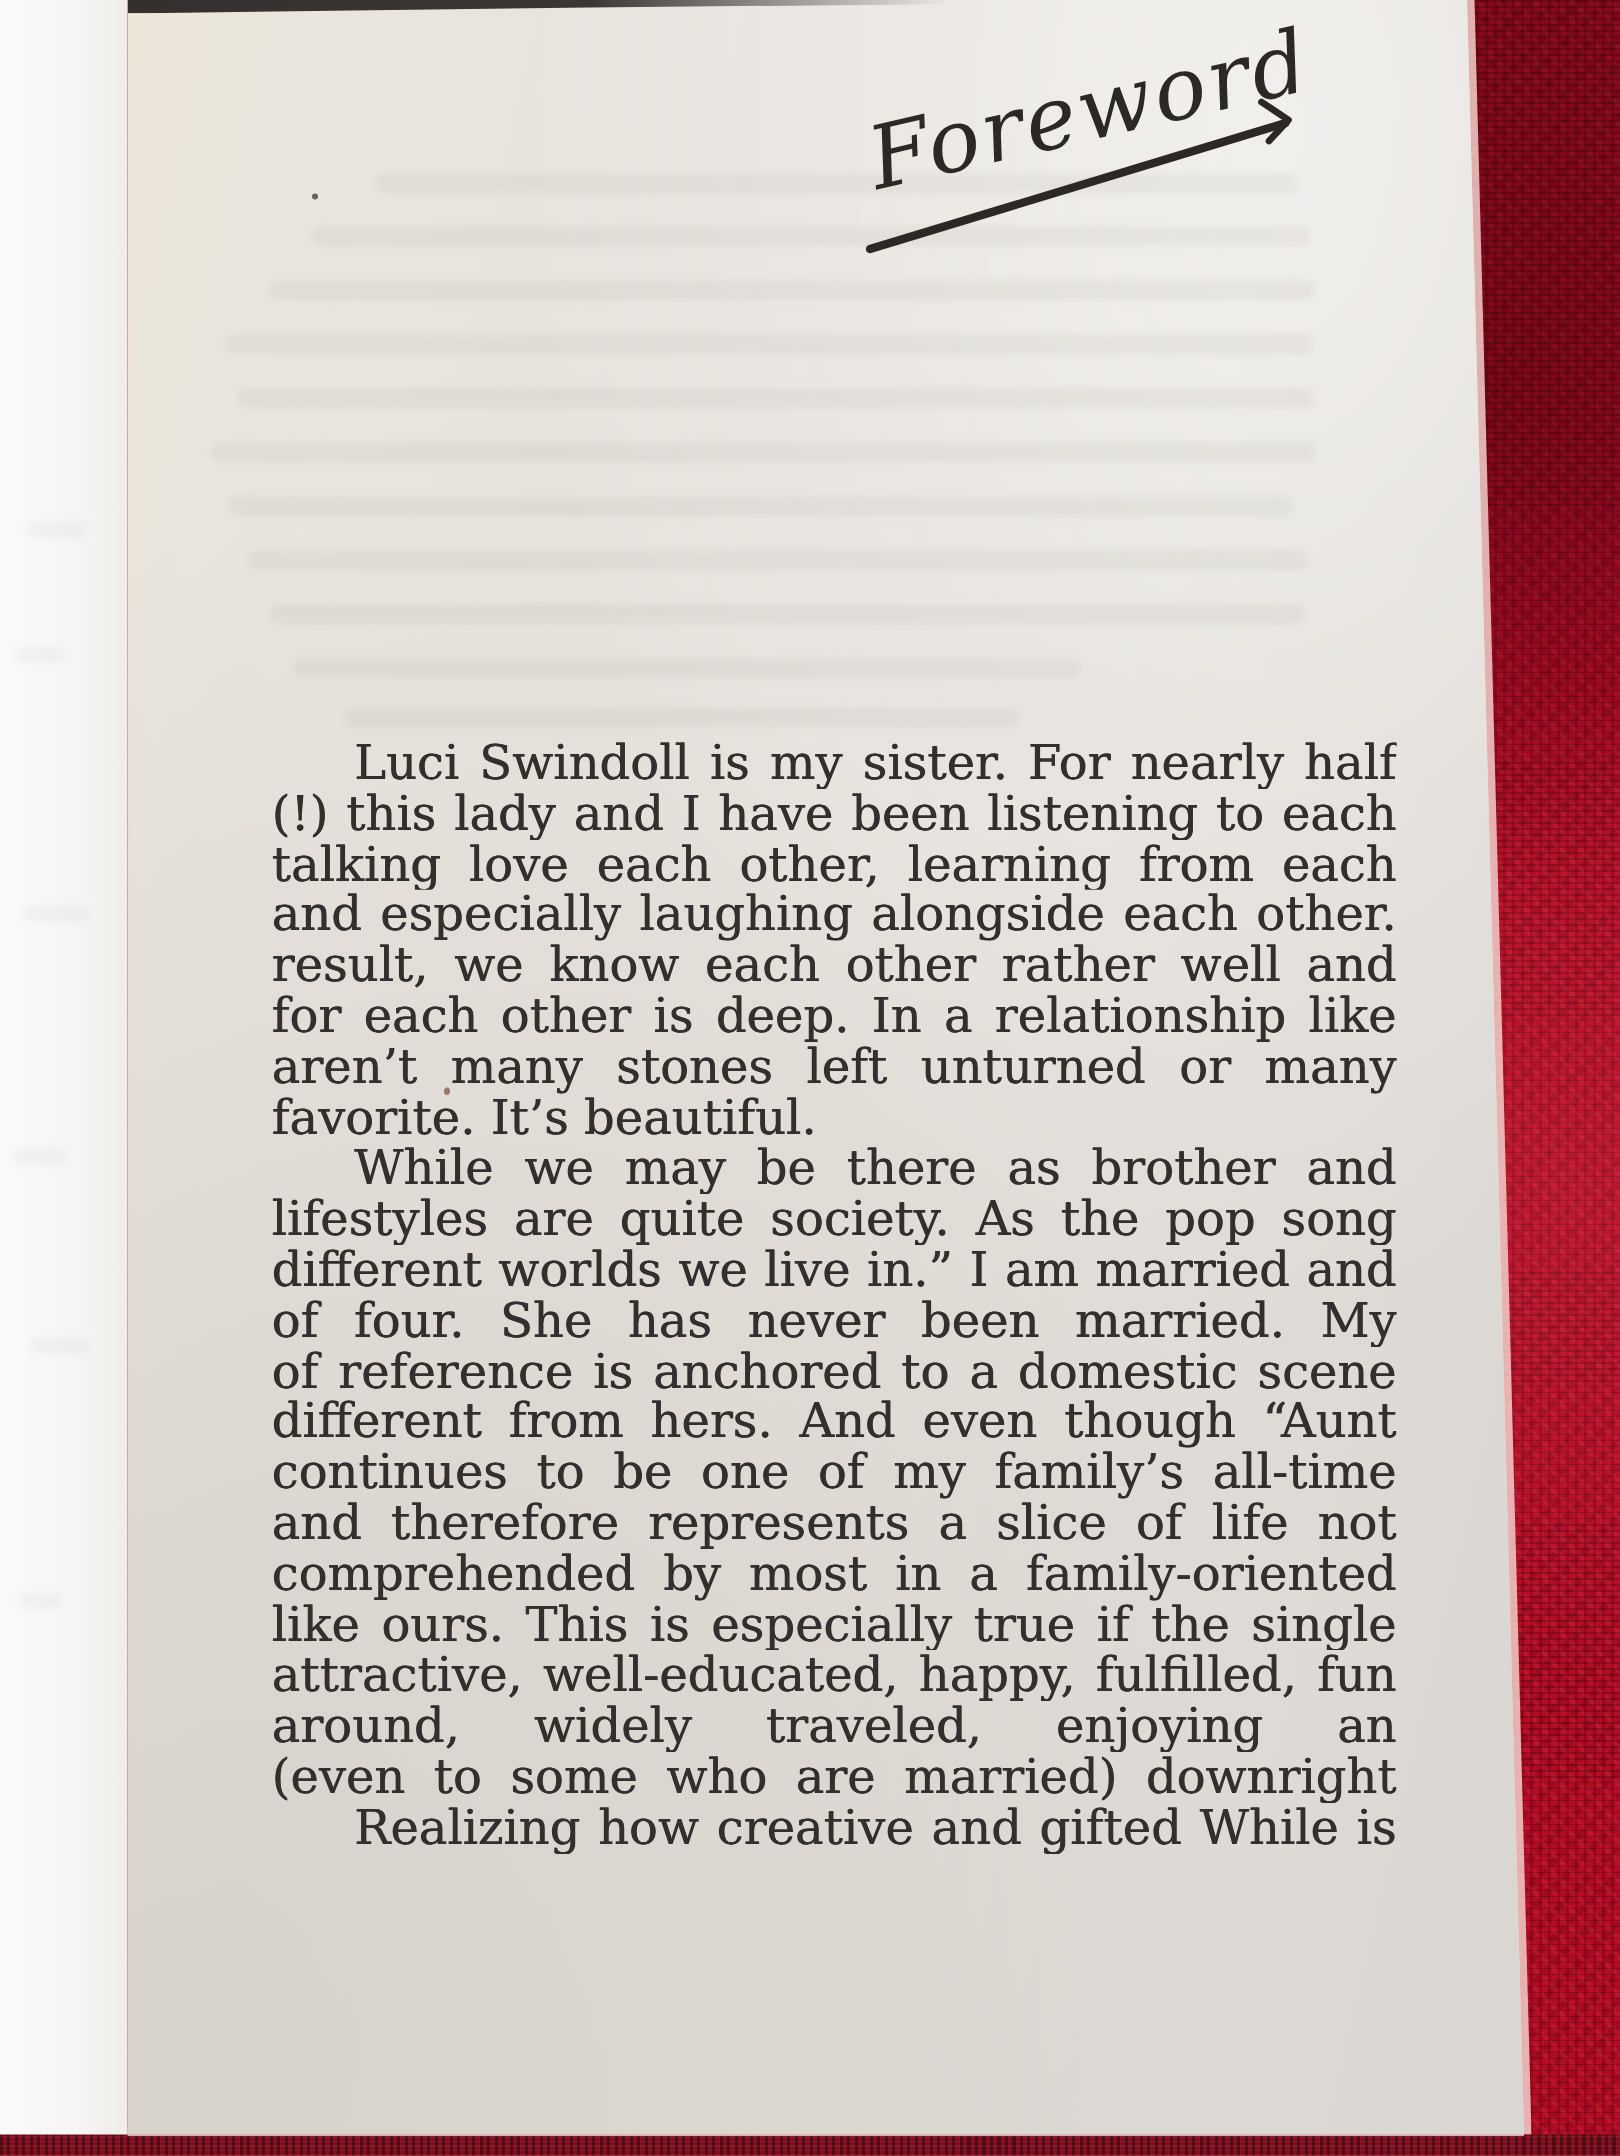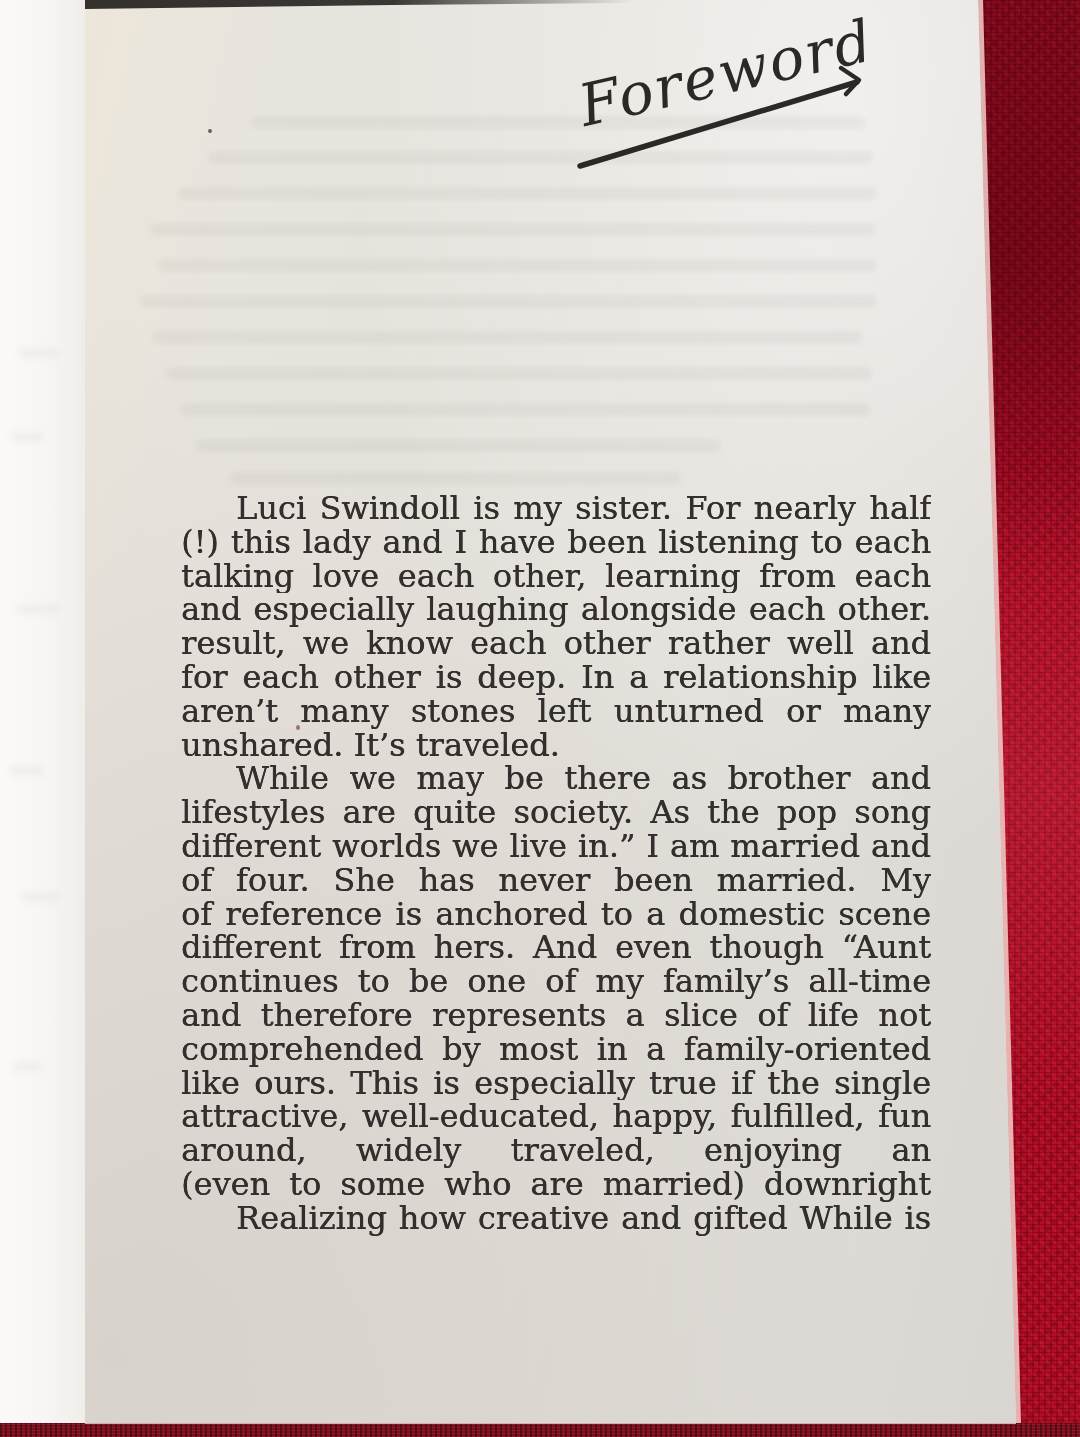--- a/index.html
+++ b/index.html
@@ -183,21 +183,21 @@
     </div>
 
     <div class="body-text" id="bodyText">
         <div class="line indent">Luci Swindoll is my sister. For nearly half a century</div>
         <div class="line">(!) this lady and I have been listening to each other,</div>
         <div class="line">talking love each other, learning from each other,</div>
         <div class="line">and especially laughing alongside each other. As a</div>
         <div class="line">result, we know each other rather well and our love</div>
         <div class="line">for each other is deep. In a relationship like ours, there</div>
         <div class="line">aren’t many stones left unturned or many feelings left</div>
-        <div class="line no-just">unshared. It’s traveled.</div>
+        <div class="line no-just">favorite. It’s beautiful.</div>
         <div class="line indent">While we may be there as brother and sister, our</div>
         <div class="line">lifestyles are quite society. As the pop song says, “two</div>
         <div class="line">different worlds we live in.” I am married and the father</div>
         <div class="line">of four. She has never been married. My internal frame</div>
         <div class="line">of reference is anchored to a domestic scene altogether</div>
         <div class="line">different from hers. And even though “Aunt Luci”</div>
         <div class="line">continues to be one of my family’s all-time favorite</div>
         <div class="line">and therefore represents a slice of life not easily</div>
         <div class="line">comprehended by most in a family-oriented society</div>
         <div class="line">like ours. This is especially true if the single person is</div>

